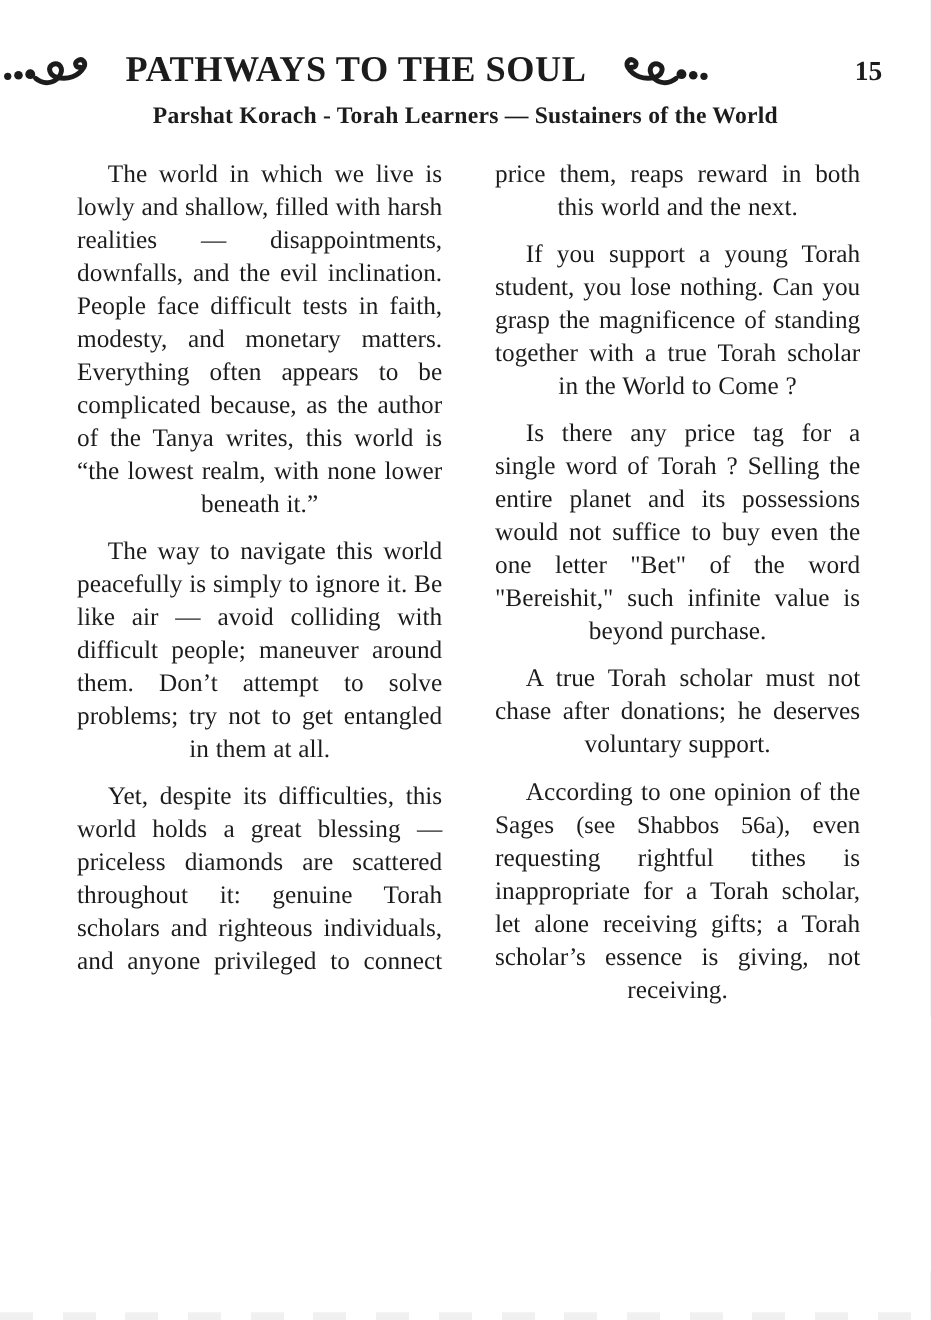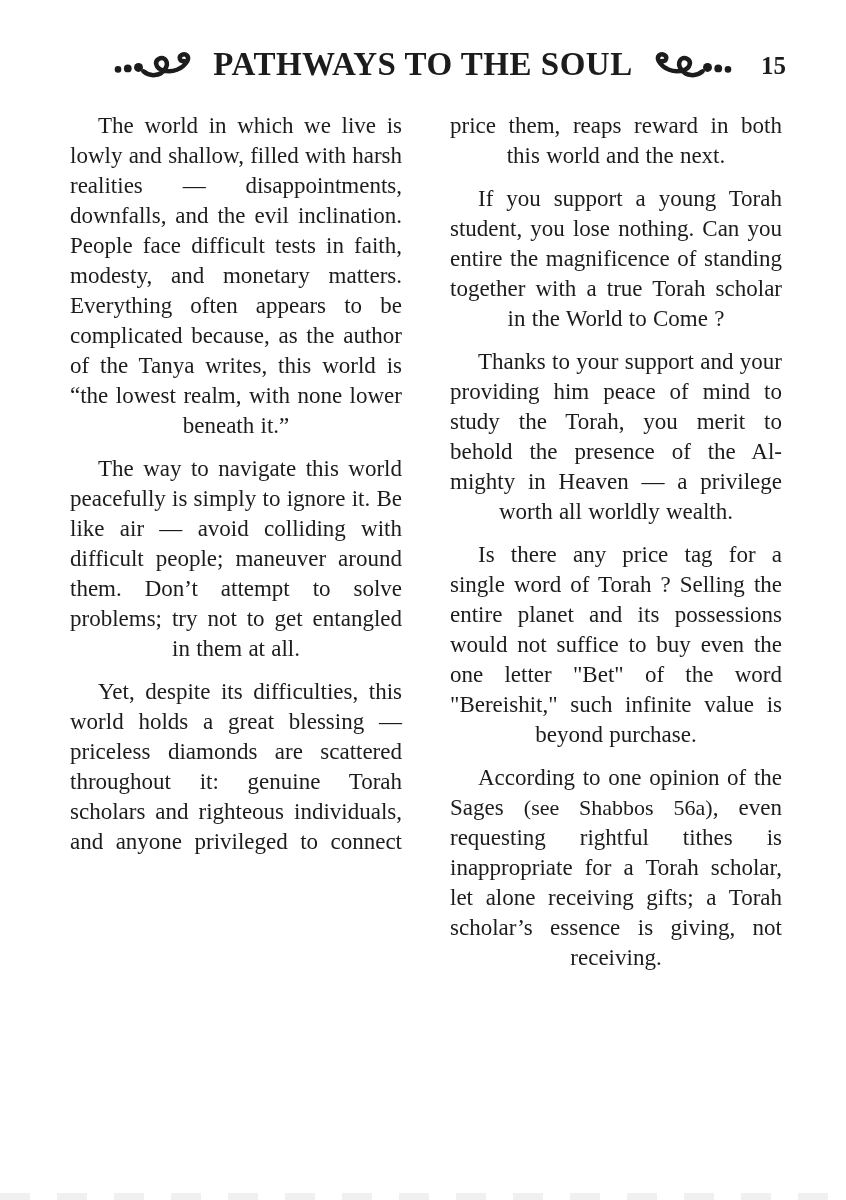--- a/index.html
+++ b/index.html
@@ -12,39 +12,38 @@
     font-family: "Liberation Serif", "DejaVu Serif", serif;
     color: #1c1c1c;
     overflow: hidden;
   }
 
   
   .header { padding-top: 42px; text-align: center; }
   .title-row {
     display: flex;
     align-items: center;
-    justify-content: center;
-    gap: 8px;
+    gap: 20px;
     height: 44px;
   }
   .page-title {
     margin: 0;
     font-size: 33px;
     line-height: 40px;
     font-weight: bold;
     letter-spacing: 0.5px;
     white-space: nowrap;
   }
   .ornament { display: inline-flex; align-items: center; }
   .ornament svg { display: block; }
   .ornament.mirrored svg { transform: scaleX(-1); }
   .page-number {
     position: absolute;
     top: 52px;
-    right: 60px;
+    right: 44px;
     font-size: 25px;
     font-weight: bold;
   }
   .page-subtitle {
     margin: 7px 0 0 0;
     font-size: 21.5px;
     font-weight: bold;
     letter-spacing: 0.2px;
   }
 
@@ -103,35 +102,36 @@
           <g fill="#1c1c1c">
             <circle cx="7" cy="25" r="3.4"></circle>
             <circle cx="17" cy="24" r="4.0"></circle>
             <circle cx="28" cy="23" r="4.6"></circle>
           </g>
           <path d="M33 27 C 40 33, 50 32, 55 25 C 60 18, 55 11, 49 14 C 44 16.5, 45.5 24, 53 26 C 63 28.5, 73 25, 78 16.5 C 80.5 12, 76.5 7.5, 72 10.5 C 69 12.5, 70.2 17, 74.5 16.5" fill="none" stroke="#1c1c1c" stroke-width="4.6" stroke-linecap="round"></path>
         </svg>
       </span>
     </div>
     <span class="page-number">15</span>
+    <h2 class="page-subtitle">Parshat Korach - Torah Learners — Sustainers of the World</h2>
   </header>
 
   <main class="cols">
 
     <div class="col">
       <p>The world in which we live is lowly and shallow, filled with harsh realities — disappointments, downfalls, and the evil inclination. People face difficult tests in faith, modesty, and monetary matters. Everything often appears to be complicated because, as the author of the Tanya writes, this world is “the lowest realm, with none lower beneath it.”</p>
       <p>The way to navigate this world peacefully is simply to ignore it. Be like air — avoid colliding with difficult people; maneuver around them. Don’t attempt to solve problems; try not to get entangled in them at all.</p>
       <p class="cont-next">Yet, despite its difficulties, this world holds a great blessing — priceless diamonds are scattered throughout it: genuine Torah scholars and righteous individuals, and anyone privileged to connect</p>
     </div>
 
     <div class="col">
       <p class="no-indent">price them, reaps reward in both this world and the next.</p>
-      <p>If you support a young Torah student, you lose nothing. Can you entire the magnificence of standing together with a true Torah scholar in the World to Come ?</p>
-      <p>Thanks to your support and your providing him peace of mind to study the Torah, you merit to behold the presence of the Al-mighty in Heaven — a privilege worth all worldly wealth.</p>
+      <p>If you support a young Torah student, you lose nothing. Can you grasp the magnificence of standing together with a true Torah scholar in the World to Come ?</p>
       <p>Is there any price tag for a single word of Torah ? Selling the entire planet and its possessions would not suffice to buy even the one letter "Bet" of the word "Bereishit," such infinite value is beyond purchase.</p>
+      <p>A true Torah scholar must not chase after donations; he deserves voluntary support.</p>
       <p><span>According to one opinion of the Sages </span><span class="inline-note">(see Shabbos 56a)</span><span>, even requesting rightful tithes is inappropriate for a Torah scholar, let alone receiving gifts; a Torah scholar’s essence is giving, not receiving.</span></p>
     </div>
 
   </main>
 
   <div class="bottom-strip"></div>
 
 </div>
 
 </body></html>

